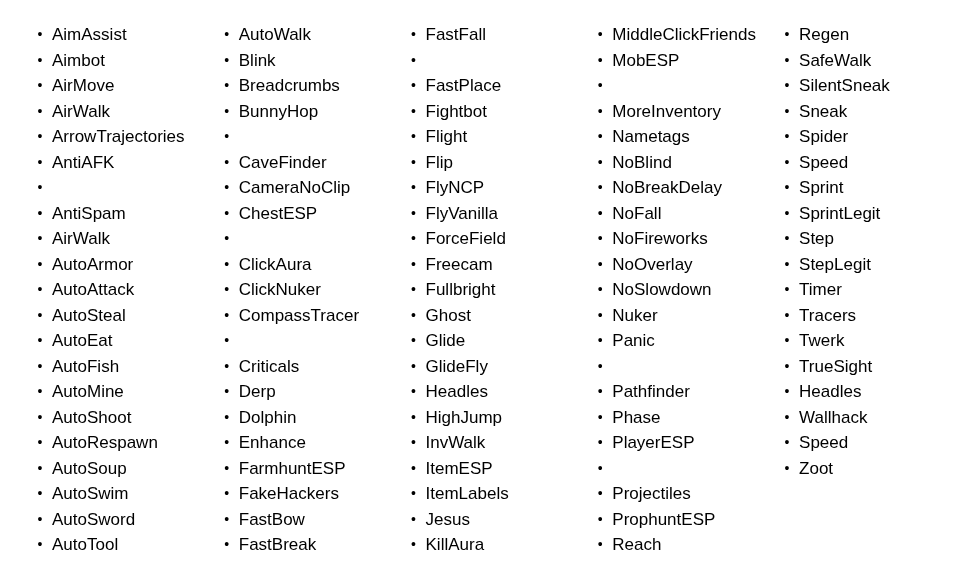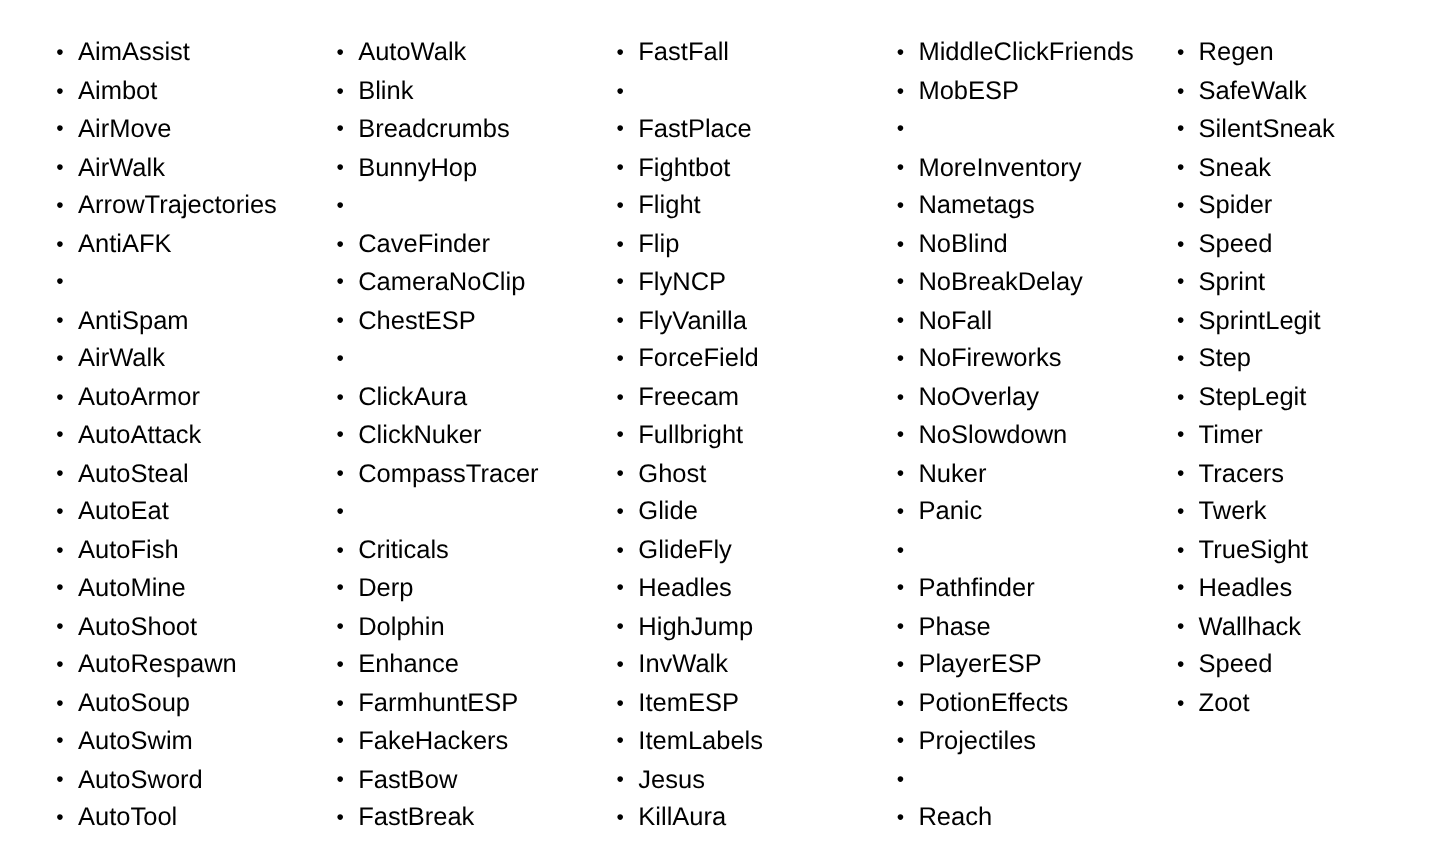--- a/index.html
+++ b/index.html
@@ -368,28 +368,28 @@
     <div class="item">
         <span class="bullet">•</span>
         <span class="label">Phase</span>
       </div>
     <div class="item">
         <span class="bullet">•</span>
         <span class="label">PlayerESP</span>
       </div>
     <div class="item">
         <span class="bullet">•</span>
-        <span class="label">PotionEffects</span>
       </div>
     <div class="item">
         <span class="bullet">•</span>
         <span class="label">Projectiles</span>
       </div>
     <div class="item">
         <span class="bullet">•</span>
+        <span class="label">ProphuntESP</span>
       </div>
     <div class="item">
         <span class="bullet">•</span>
         <span class="label">Reach</span>
       </div>
   </div>
 
   <div class="col col-4">
     <div class="item">
         <span class="bullet">•</span>

